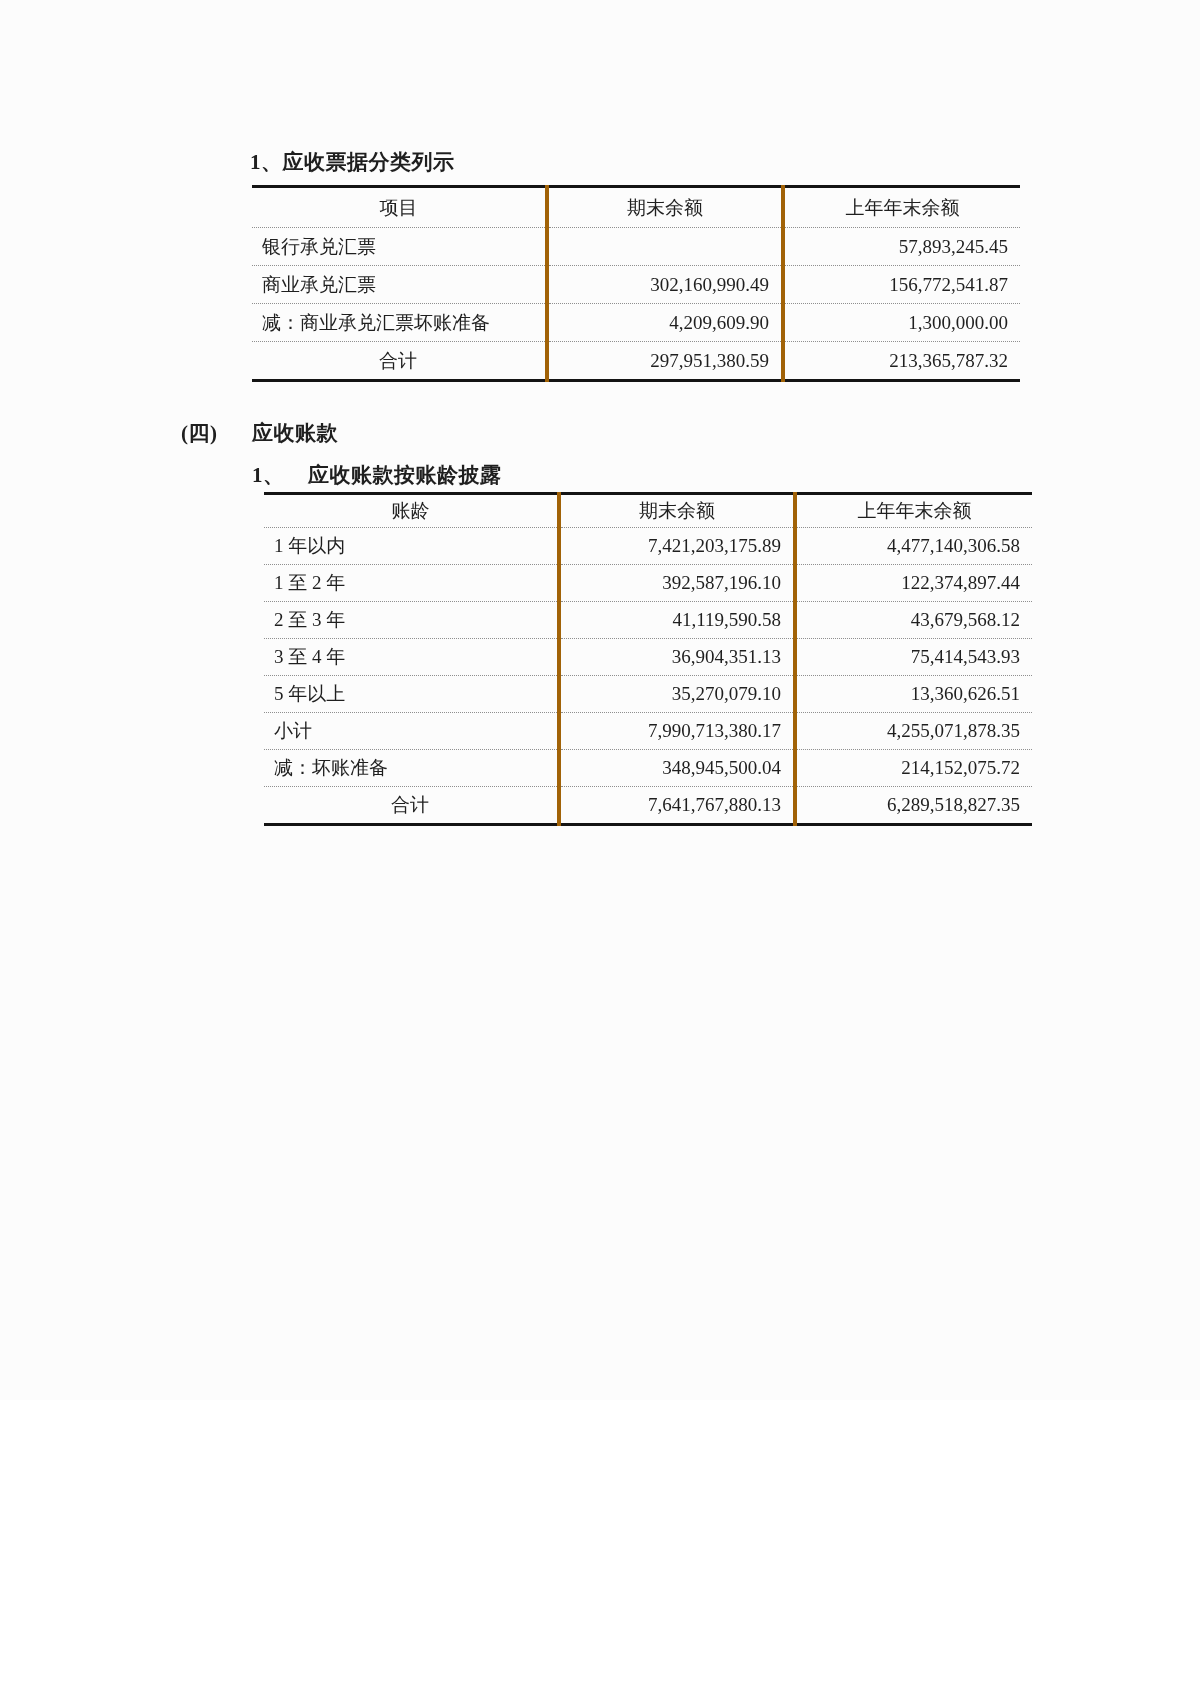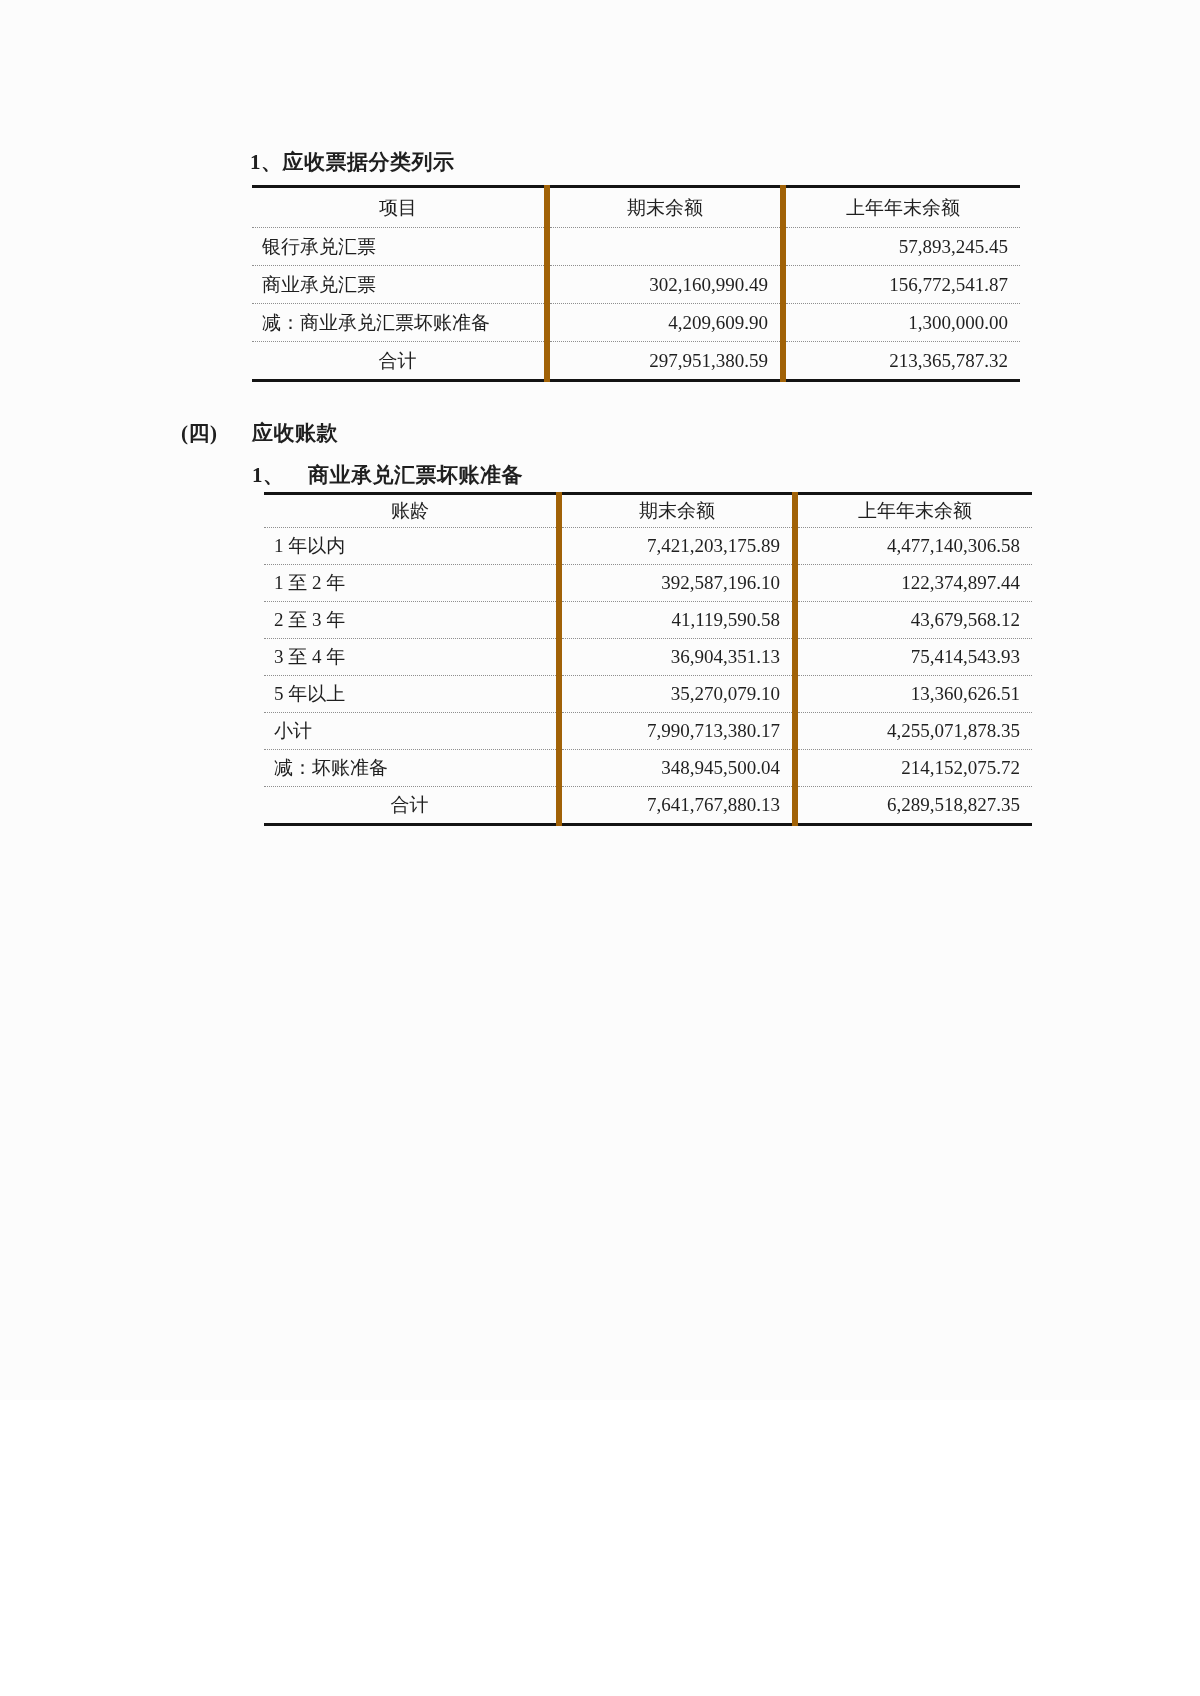--- a/index.html
+++ b/index.html
@@ -28,21 +28,21 @@
     border-bottom: 3px solid #141414;
   }
   .fin-table th, .fin-table td {
     font-weight: normal;
     font-size: 19px;
     border-bottom: 1px dotted #8f8f8f;
     overflow: hidden;
     white-space: nowrap;
   }
   .fin-table th:nth-child(-n+2), .fin-table td:nth-child(-n+2) {
-    border-right: 6px solid #a16207;
+    border-right: 4px solid #a16207;
   }
   .fin-table tbody tr:last-child td { border-bottom: none; }
   .fin-table th { text-align: center; }
   .t1 th { height: 37px; }
   .t1 td { height: 35px; }
   .t2 th { height: 30px; }
   .t2 td { height: 34px; }
   .lbl { text-align: left; padding-left: 10px; }
   .num { text-align: right; padding-right: 12px; }
   tr.total .lbl { text-align: center; padding-left: 0; }
@@ -98,21 +98,21 @@
         <td class="num">297,951,380.59</td>
         <td class="num">213,365,787.32</td>
       </tr>
     </tbody>
   </table>
 
   <div class="h-main" style="left:181px; top:419px;">(四)</div>
   <div class="h-main" style="left:252px; top:419px;">应收账款</div>
 
   <div class="h-main" style="left:252px; top:461px;">1、</div>
-  <div class="h-main" style="left:308px; top:461px;">商业承兑汇票坏账准备</div>
+  <div class="h-main" style="left:308px; top:461px;">应收账款按账龄披露</div>
 
   <table class="fin-table t2" style="left:264px; top:492px;">
     <colgroup>
         <col style="width:295px">
         <col style="width:236px">
         <col style="width:237px">
       </colgroup>
     <thead>
       <tr>
         <th>账龄</th>

